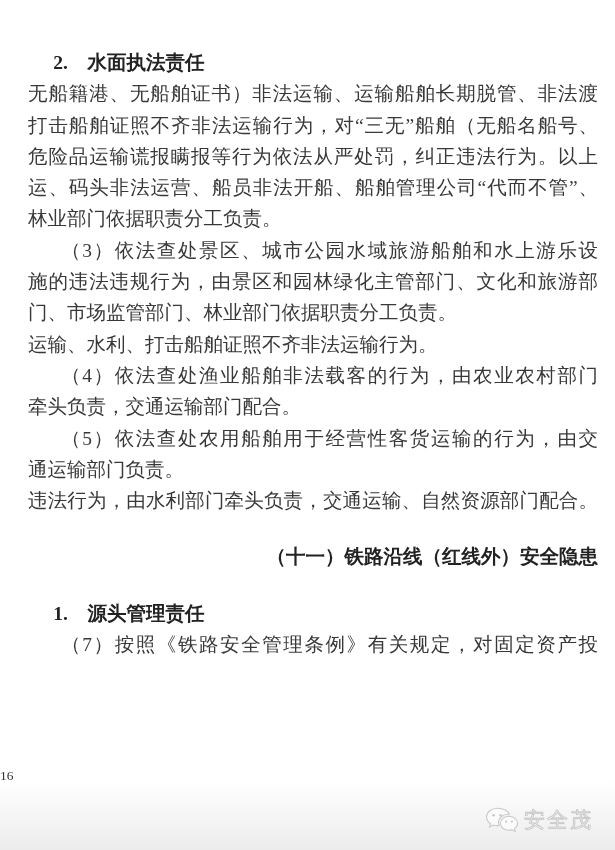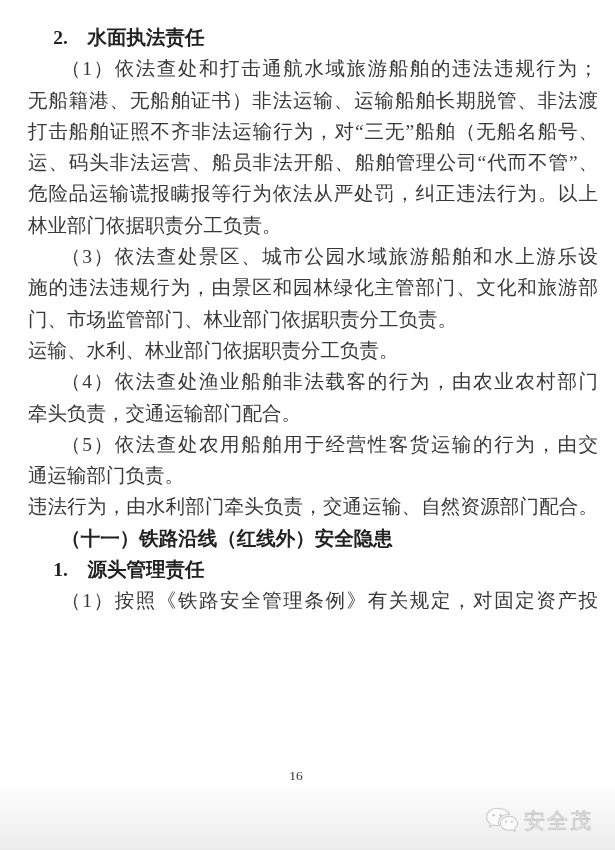--- a/index.html
+++ b/index.html
@@ -29,30 +29,30 @@
     letter-spacing: 0;
     overflow: hidden;
   }
   .line.just {
     text-align: justify;
     text-align-last: justify;
   }
   .line.bold {
     font-weight: bold;
     color: var(--heading-color, #222222);
+    margin-top: 25px;
   }
-  .line.indent     { text-indent: 1.7em; }
+  .line.indent     { text-indent: 1.7em; text-align: right; }
   .line.indent-sm  { text-indent: 1.3em; }
 
   .page-number-row {
     position: absolute;
-    left: 16px;
+    left: 0;
     top: 766px;
     width: 560px;
-    text-align: center;
   }
   .page-number {
     display: inline-block;
     font-size: 13.5px;
     color: #333333;
   }
 
   .footer-band {
     position: absolute;
     left: 0;
@@ -61,56 +61,55 @@
     height: 70px;
     background: linear-gradient(180deg, rgba(235,235,235,0) 0%, var(--band-color, #ececec) 100%);
     pointer-events: none;
   }
 
   .watermark {
     position: absolute;
     right: 22px;
     bottom: 15px;
     display: flex;
-    align-items: center;
+    align-items: flex-start;
     gap: 5px;
   }
   .watermark .brand {
     font-size: 21px;
     letter-spacing: 2px;
     color: var(--wm-fill, #f4f4f4);
     -webkit-text-stroke: 0.8px var(--wm-stroke, #c6c6c6);
     text-shadow: 0 0 1px #cccccc;
     font-family: "Liberation Sans", "DejaVu Sans", sans-serif;
   }
   .watermark svg { display: block; }
 </style>
 </head>
 <body>
 
 <main class="doc-body">
     <div class="line bold indent-sm">2.　水面执法责任</div>
-    <div class="line just indent">（1）依法查处和打击通航水域旅游船舶的违法违规行为；</div>
     <div class="line just">无船籍港、无船舶证书）非法运输、运输船舶长期脱管、非法渡</div>
     <div class="line just">打击船舶证照不齐非法运输行为，对“三无”船舶（无船名船号、</div>
+    <div class="line just">危险品运输谎报瞒报等行为依法从严处罚，纠正违法行为。以上</div>
     <div class="line just">运、码头非法运营、船员非法开船、船舶管理公司“代而不管”、</div>
-    <div class="line just">危险品运输谎报瞒报等行为依法从严处罚，纠正违法行为。以上</div>
     <div class="line">林业部门依据职责分工负责。</div>
     <div class="line just indent">（3）依法查处景区、城市公园水域旅游船舶和水上游乐设</div>
     <div class="line just">施的违法违规行为，由景区和园林绿化主管部门、文化和旅游部</div>
     <div class="line">门、市场监管部门、林业部门依据职责分工负责。</div>
-    <div class="line">运输、水利、林业部门依据职责分工负责。</div>
+    <div class="line">运输、水利、打击船舶证照不齐非法运输行为。</div>
     <div class="line just indent">（4）依法查处渔业船舶非法载客的行为，由农业农村部门</div>
     <div class="line">牵头负责，交通运输部门配合。</div>
     <div class="line just indent">（5）依法查处农用船舶用于经营性客货运输的行为，由交</div>
     <div class="line">通运输部门负责。</div>
     <div class="line just">违法行为，由水利部门牵头负责，交通运输、自然资源部门配合。</div>
     <div class="line bold indent">（十一）铁路沿线（红线外）安全隐患</div>
     <div class="line bold indent-sm">1.　源头管理责任</div>
-    <div class="line just indent">（1）按照《铁路安全管理条例》有关规定，对固定资产投</div>
+    <div class="line just indent">（7）按照《铁路安全管理条例》有关规定，对固定资产投</div>
   </main>
 
 <div class="page-number-row">
   <span class="page-number">16</span>
 </div>
 
 <div class="footer-band"></div>
 
 <div class="watermark">
   <span>

